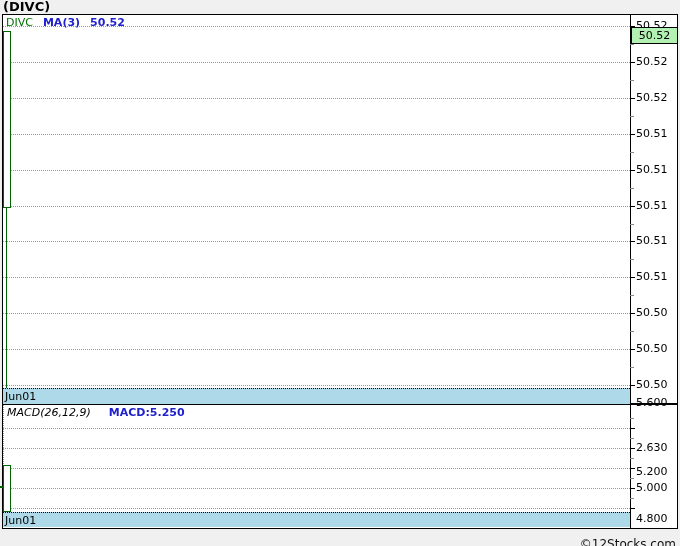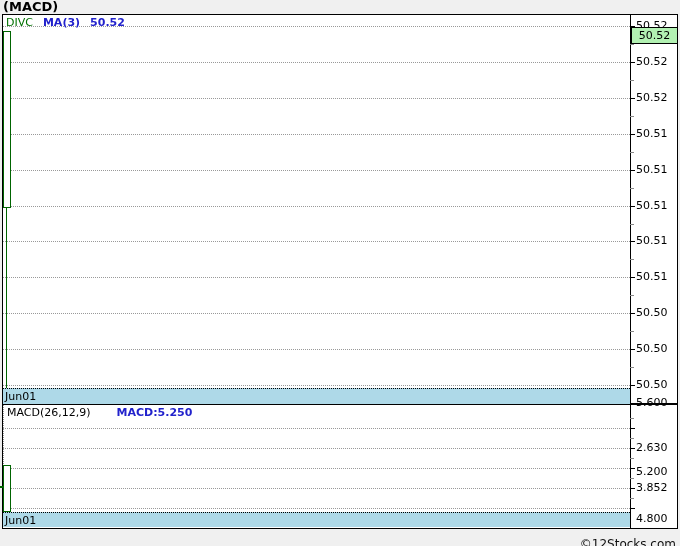--- a/index.html
+++ b/index.html
@@ -29,21 +29,21 @@
              font-size:11px;line-height:15px;text-align:center;color:#000;z-index:6;}
   .macd-bar{left:3px;width:6px;border:1px solid #006400;background:#fff;}
   .macd-open-tick{left:0;width:3px;height:2px;background:#006400;}
   .footer{left:400px;top:530px;width:276px;text-align:right;font-size:12px;color:#111;margin-top:7px;}
 </style>
 </head>
 <body>
 
 <div class="page">
 
-  <div class="abs title">(MACD)</div>
+  <div class="abs title">(DIVC)</div>
 
   <div class="abs panel panel-main"></div>
 
   <div class="abs gl" style="top:26px"></div>
   <div class="abs gl" style="top:62px"></div>
   <div class="abs gl" style="top:98px"></div>
   <div class="abs gl" style="top:134px"></div>
   <div class="abs gl" style="top:170px"></div>
   <div class="abs gl" style="top:206px"></div>
   <div class="abs gl" style="top:241px"></div>
@@ -109,21 +109,21 @@
   <div class="abs gl" style="top:468px"></div>
   <div class="abs gl" style="top:488px"></div>
   <div class="abs gl" style="top:508px"></div>
 
   <div class="abs vgl" style="left:3px;top:405px;height:107px;"></div>
 
   <div class="abs macd-bar" style="top:465px;height:45px;"></div>
   <div class="abs macd-open-tick" style="top:486px;"></div>
 
   <div class="abs legend" style="left:7px;top:406px;">
-    <span class="black" style="margin-right:26px;">MACD(26,12,9)</span><span class="blue">MACD:5.250</span>
+    <span class="black" style="margin-right:18px;font-style:italic;">MACD(26,12,9)</span><span class="blue">MACD:5.250</span>
   </div>
 
   <div class="abs datebar" style="top:512px;height:15px;">
     <span>Jun01</span>
   </div>
 
   <div class="abs axis-divider" style="top:404px;height:124px;"></div>
 
   <div class="abs tick" style="top:428px"></div>
   <div class="abs tick" style="top:448px"></div>
@@ -133,18 +133,18 @@
 
   <div class="abs mtick" style="top:418px"></div>
   <div class="abs mtick" style="top:438px"></div>
   <div class="abs mtick" style="top:458px"></div>
   <div class="abs mtick" style="top:478px"></div>
   <div class="abs mtick" style="top:498px"></div>
 
   <div class="abs ylabel" style="top:396px">5.600</div>
   <div class="abs ylabel" style="top:441px">2.630</div>
   <div class="abs ylabel" style="top:465px">5.200</div>
-  <div class="abs ylabel" style="top:481px">3.852</div>
+  <div class="abs ylabel" style="top:481px">5.000</div>
   <div class="abs ylabel" style="top:512px">4.800</div>
 
   <div class="abs footer">©12Stocks.com</div>
 
 </div>
 
 </body></html>

